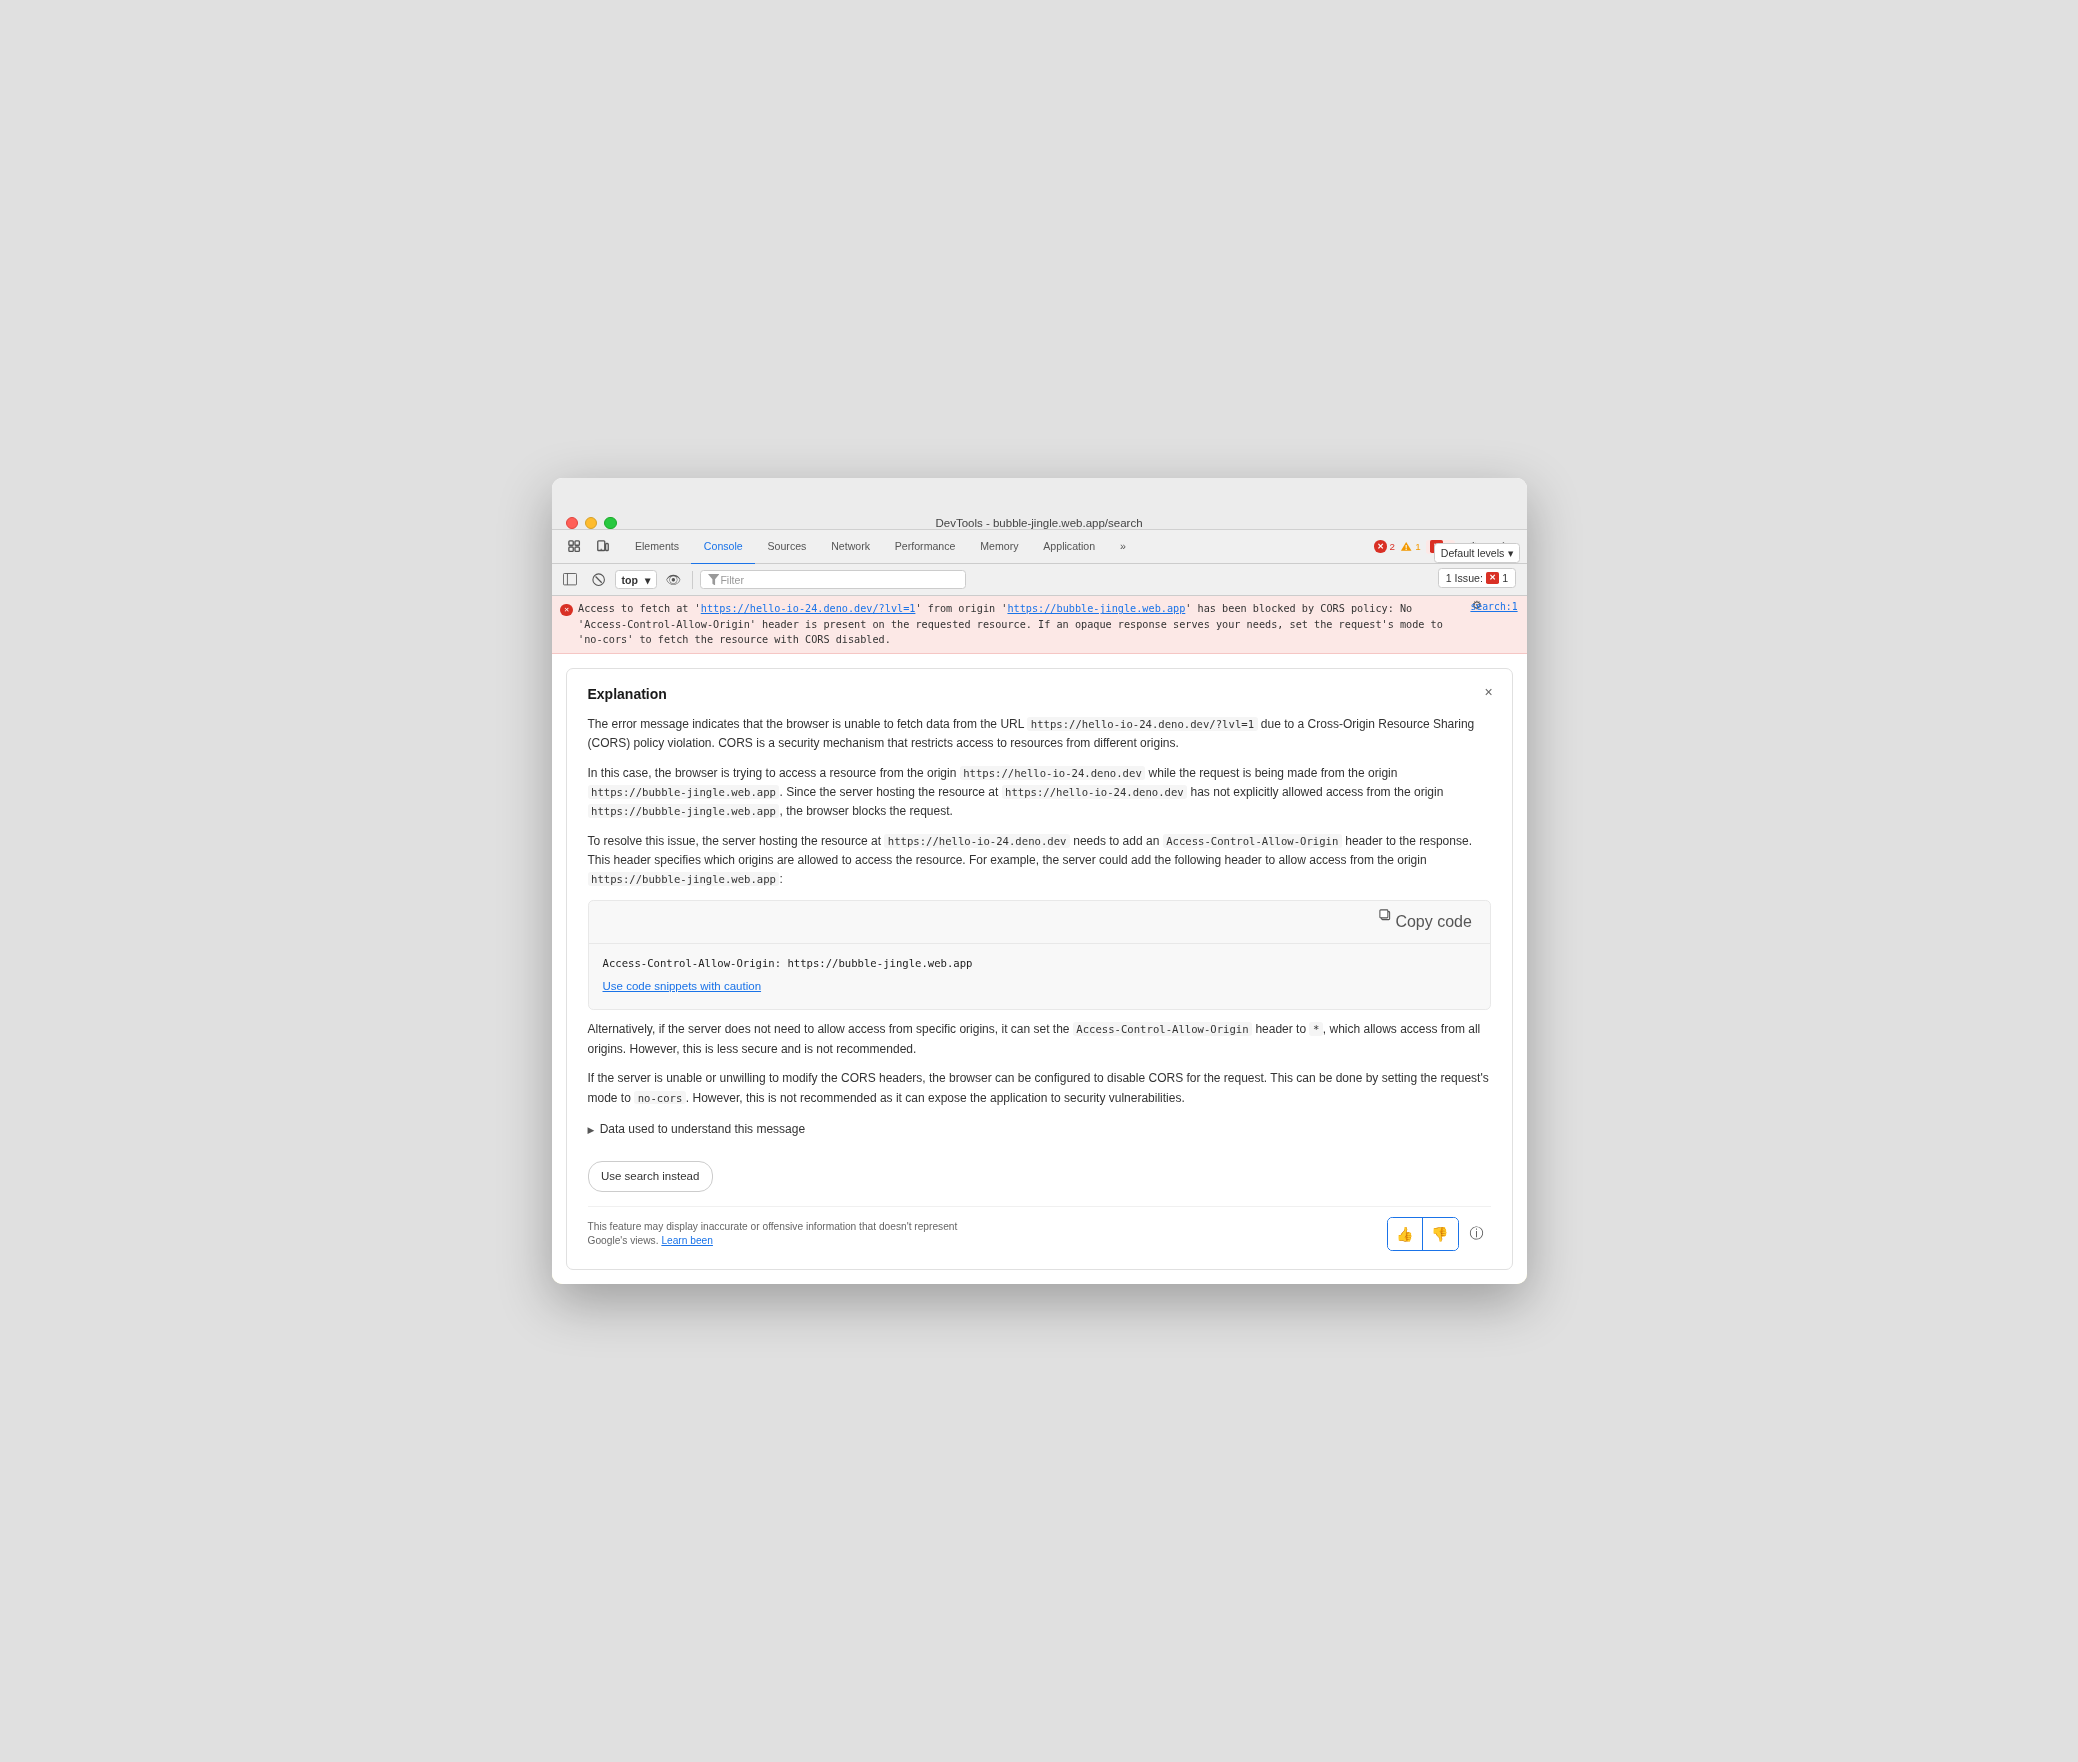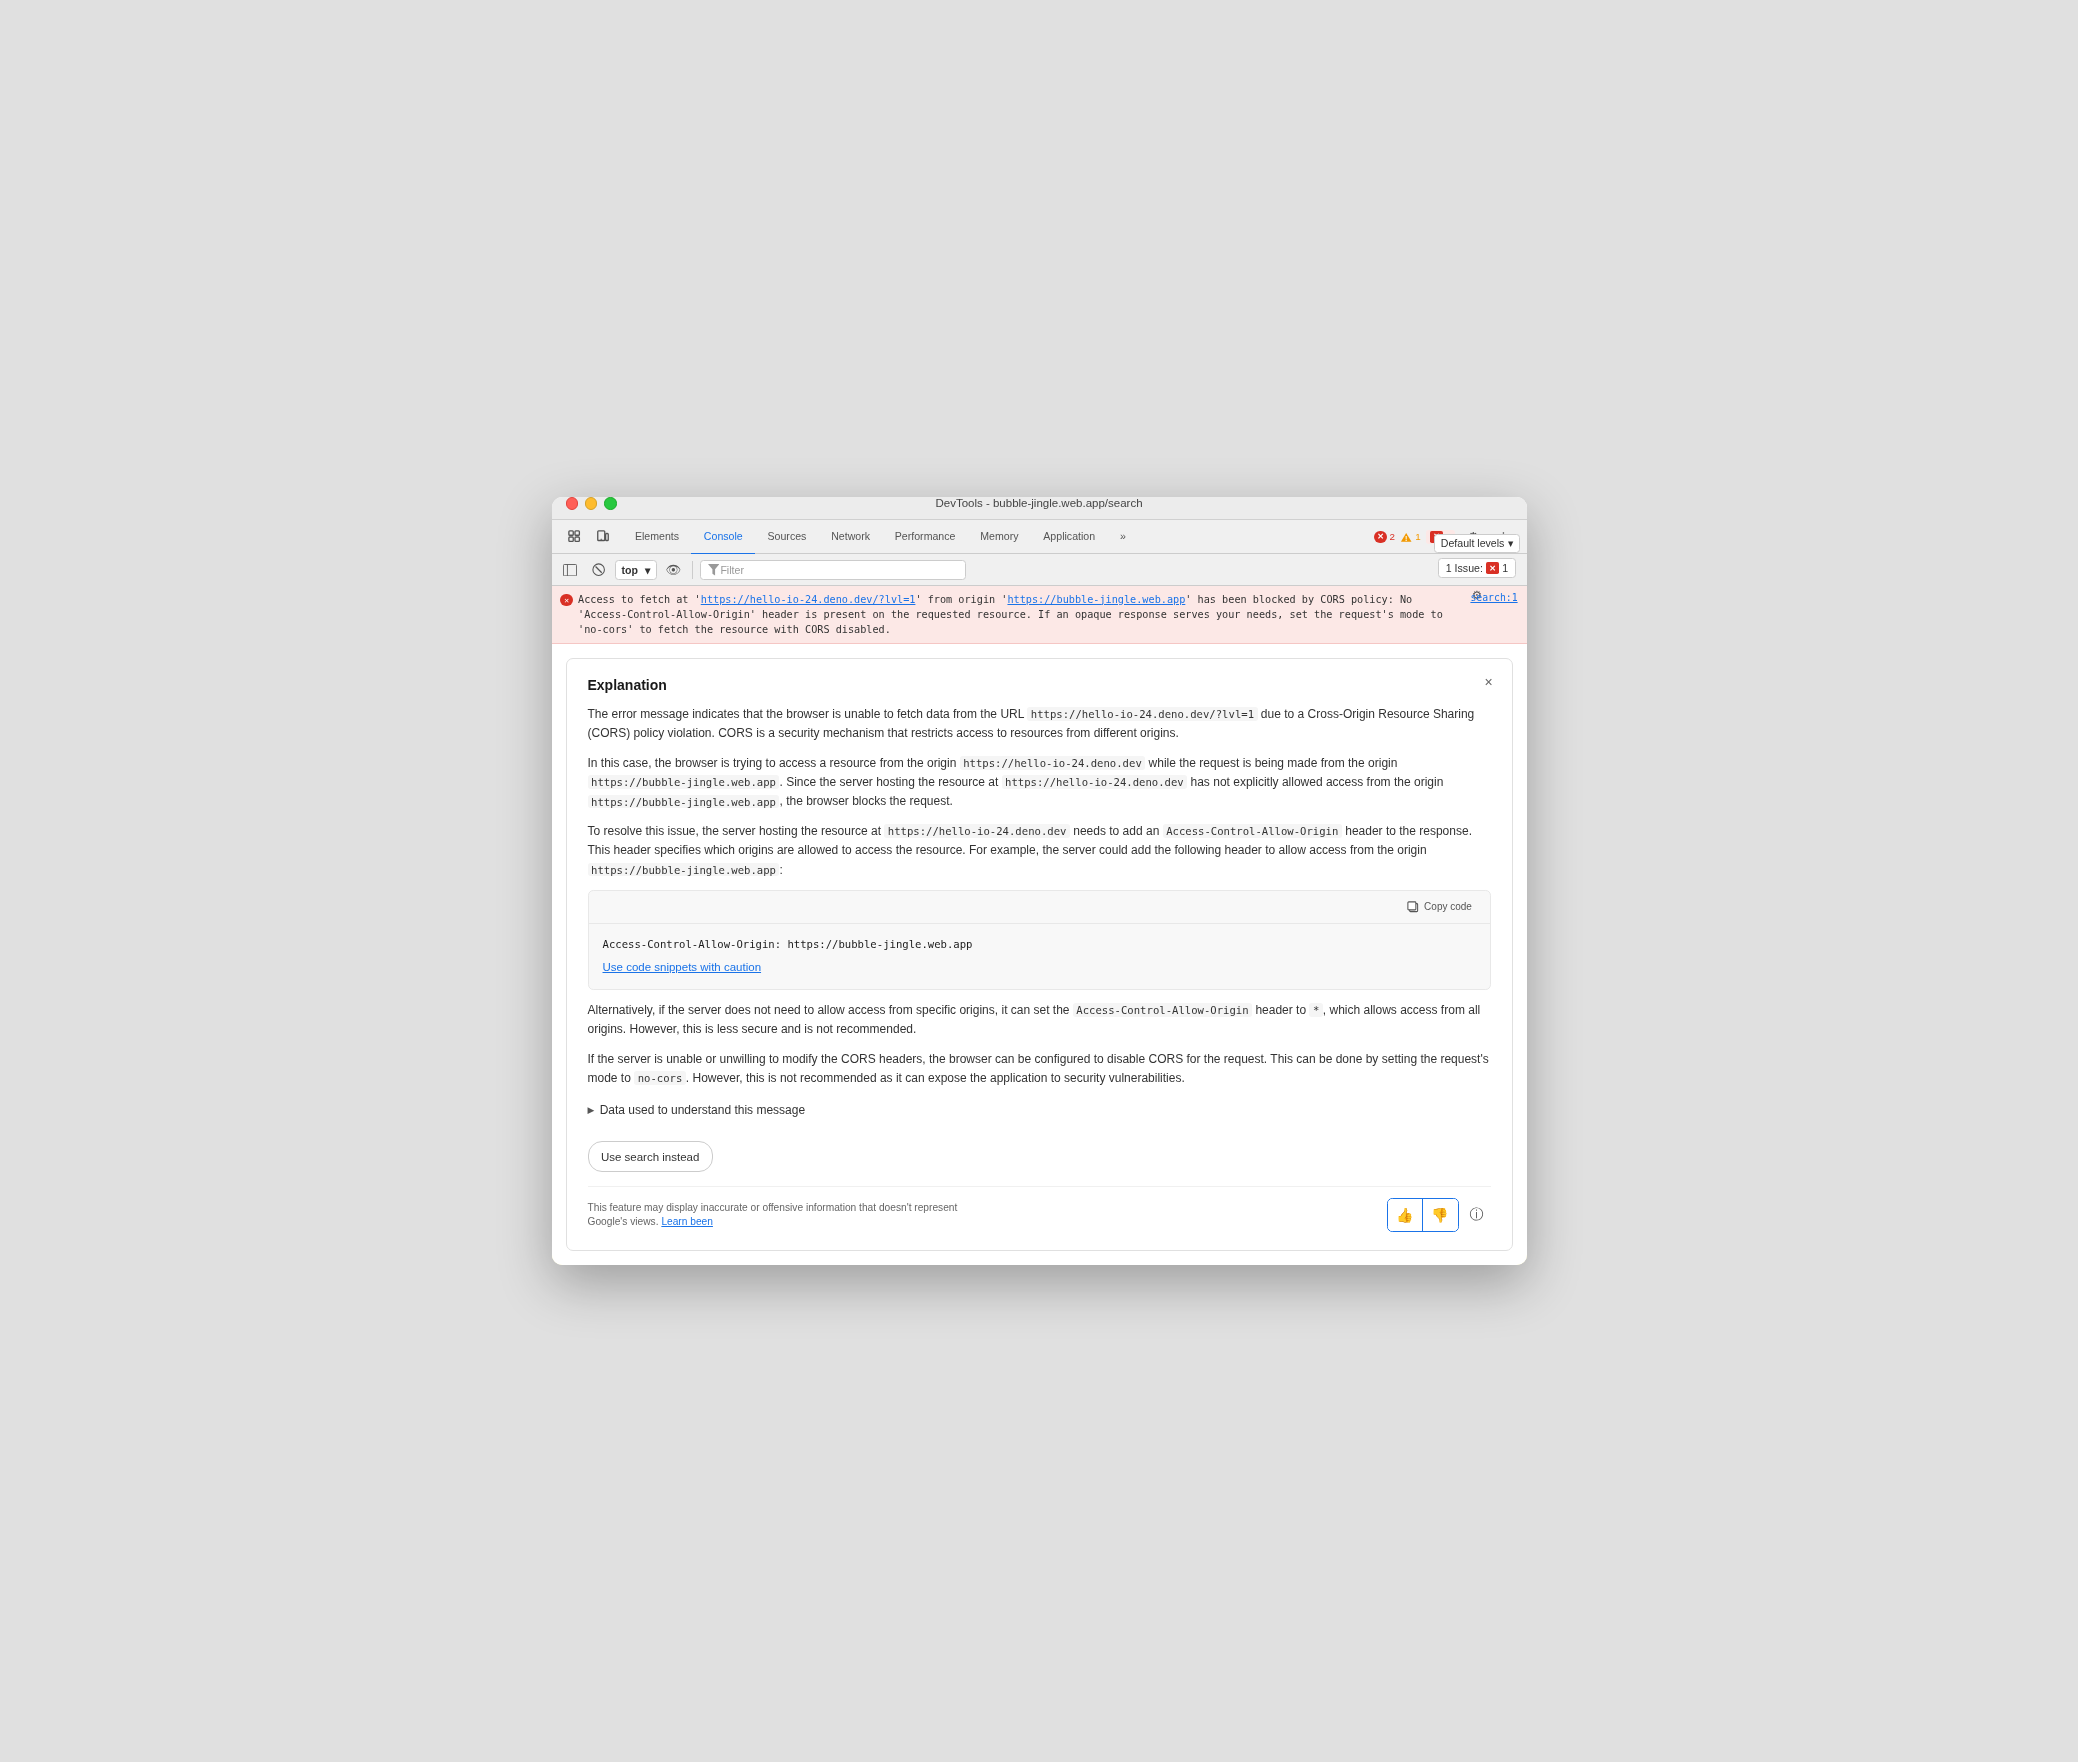--- a/index.html
+++ b/index.html
@@ -14,23 +14,23 @@
     }
     .window {
       width: 975px;
       background: #ffffff;
       border-radius: 10.6px;
       box-shadow: 0 17.7px 53px rgba(0,0,0,0.3);
       overflow: hidden;
     }
     .titlebar {
       background: #ececec;
-      height: 23px;
-      display: flex;
-      align-items: flex-start;
+      height: 52px;
+      display: flex;
+      align-items: flex-end;
       padding: 0 14px;
       border-bottom: 0.9px solid #d0d0d0;
       position: relative;
     }
     .traffic-lights {
       display: flex;
       gap: 7px;
     }
     .traffic-light {
       width: 12.4px;
@@ -330,23 +330,22 @@
       overflow: hidden;
     }
     .code-block-header {
       display: flex;
       justify-content: flex-end;
       padding: 5.3px 10.6px;
       border-bottom: 0.9px solid #e8e8e8;
     }
     .copy-code-btn {
       display: flex;
-      align-items: center;
       gap: 4.4px;
-      font-size: 10px;
+      font-size: 16px;
       color: #555;
       cursor: pointer;
       padding: 2.7px 7px;
       border-radius: 3.5px;
     }
     .code-block-body {
       padding: 12.4px 14px;
     }
     .code-block-body pre {
       font-family: 'Menlo', 'Monaco', monospace;

